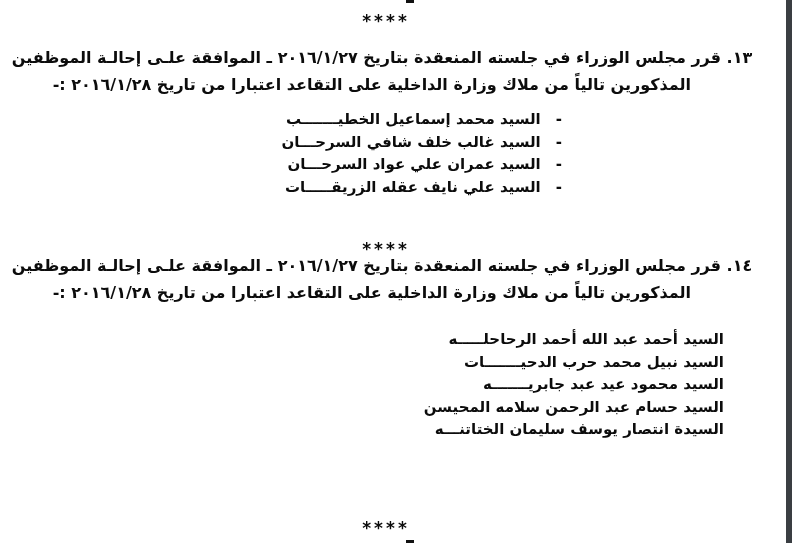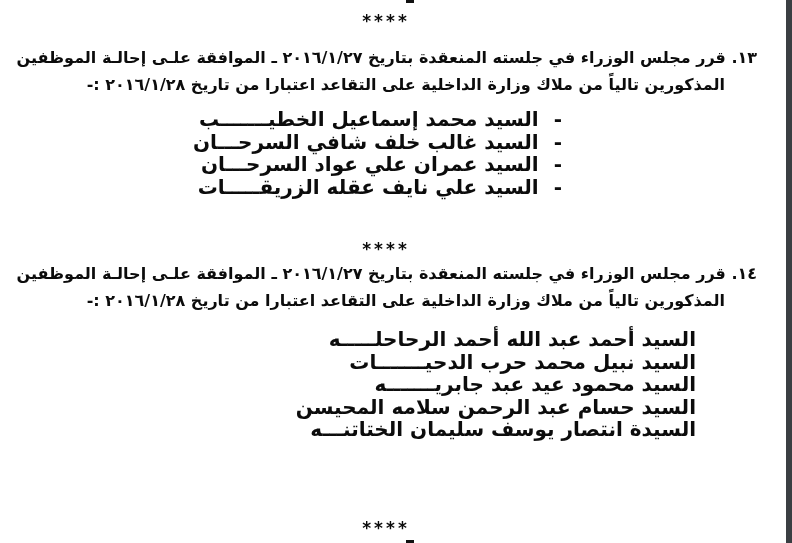--- a/index.html
+++ b/index.html
@@ -51,37 +51,37 @@
     position: absolute;
     left: 0;
     width: 792px;
   }
   .header-line {
     text-align: right;
     white-space: nowrap;
     font-size: 16px;
     line-height: 27px;
   }
-  .header-line.l1 { padding-right: 35px; }
-  .header-line.l2 { padding-right: 67px; }
+  .header-line.l1 { padding-right: 28px; text-align: center; }
+  .header-line.l2 { padding-right: 101px; }
 
   .name-list {
     position: absolute;
     left: 0;
     width: 792px;
   }
   .name-row {
     text-align: right;
     white-space: nowrap;
-    font-size: 20px;
+    font-size: 15px;
     line-height: 22.5px;
     height: 22.5px;
   }
   .list-1 .name-row { padding-right: 230px; }
-  .list-2 .name-row { padding-right: 96px; }
+  .list-2 .name-row { padding-right: 68px; }
   .dash {
     display: inline-block;
     margin-left: 15px;
   }
 </style>
 </head>
 <body>
 
 <div class="page">
 
@@ -106,21 +106,21 @@
     <div class="name-row">
       <span class="dash">-</span><span>السيد عمران علي عواد السرحـــان</span>
     </div>
     <div class="name-row">
       <span class="dash">-</span><span>السيد علي نايف عقله الزريقـــــات</span>
     </div>
   </div>
 
   <div class="stars" style="top: 239px;">****</div>
 
-  <div class="header-block" style="top: 260px;">
+  <div class="header-block" style="top: 252px;">
     <div class="header-line l1">١٤. قرر مجلس الوزراء في جلسته المنعقدة بتاريخ ٢٠١٦/١/٢٧ ـ الموافقة علـى إحالـة الموظفين</div>
     <div class="header-line l2">المذكورين تالياً من ملاك وزارة الداخلية على التقاعد اعتبارا من تاريخ ٢٠١٦/١/٢٨ :-</div>
   </div>
 
   <div class="name-list list-2" style="top: 328px;">
     <div class="name-row">
       <span>السيد أحمد عبد الله أحمد الرحاحلـــــه</span>
     </div>
     <div class="name-row">
       <span>السيد نبيل محمد حرب الدحيـــــــات</span>

